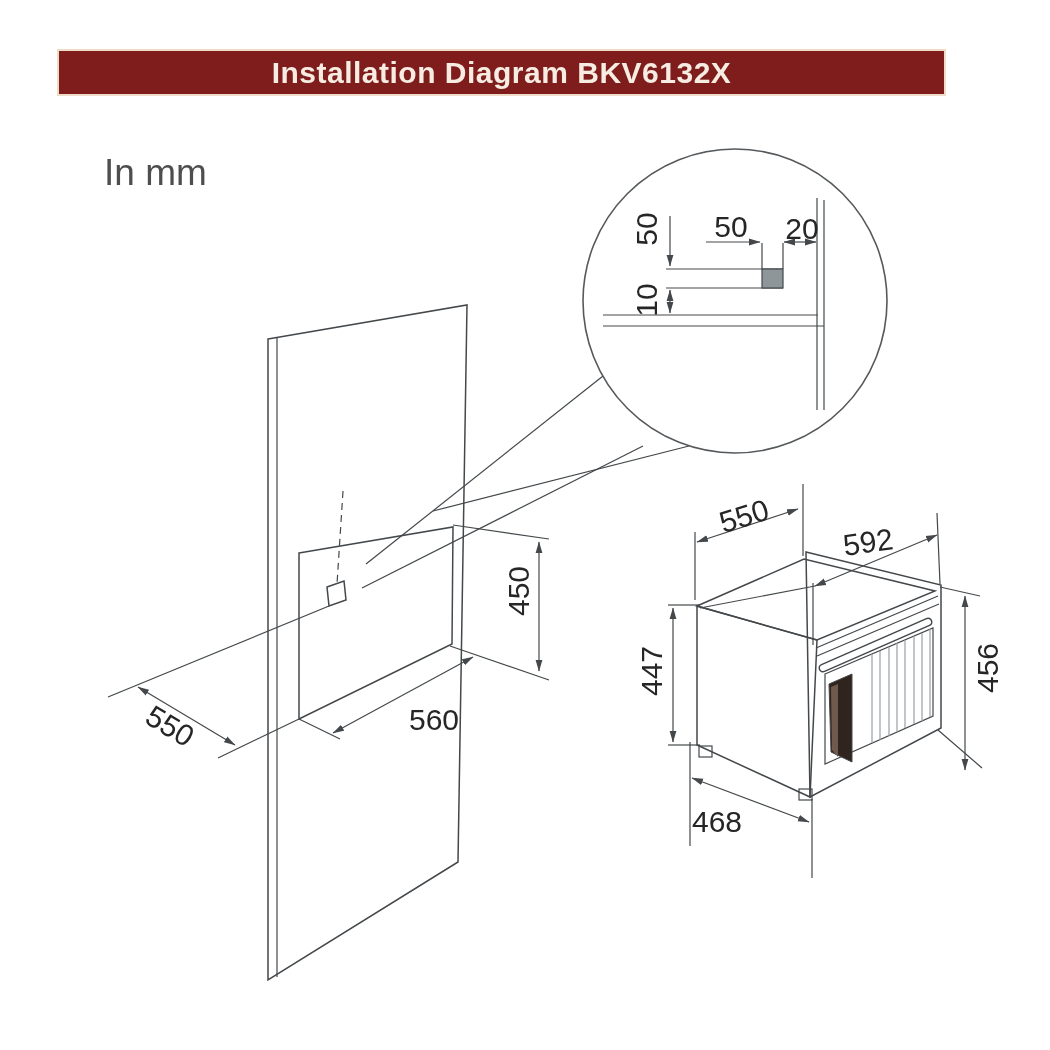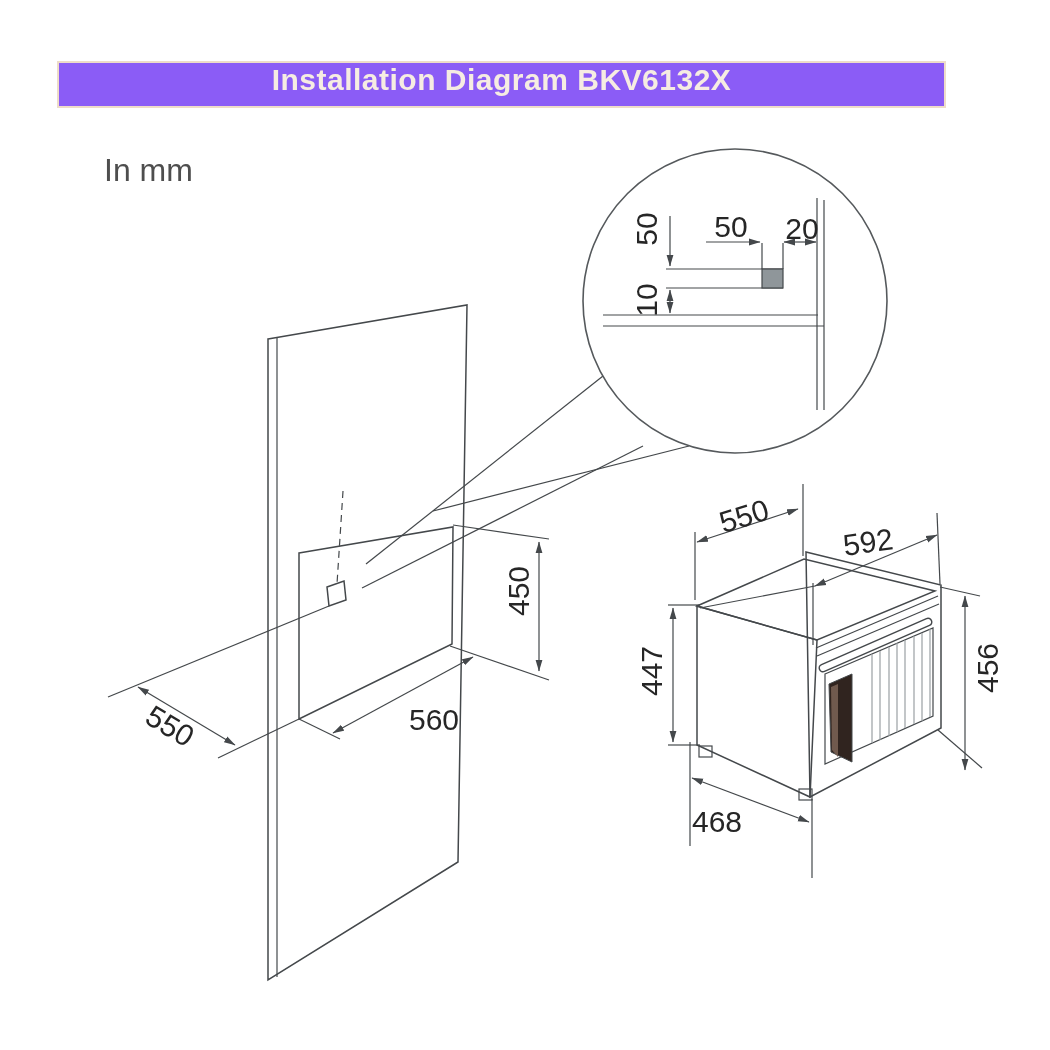--- a/index.html
+++ b/index.html
@@ -1,22 +1,22 @@
 <!DOCTYPE html>
 <html><head>
 <meta charset="utf-8">
 <style>
   html,body{margin:0;padding:0;background:#ffffff;}
   #stage{position:relative;width:1050px;height:1050px;background:#ffffff;overflow:hidden;
          font-family:"Liberation Sans", sans-serif;}
-  .title-bar{position:absolute;left:57px;top:61px;width:889px;height:47px;
-             background:#8b5cf6;border:2px solid #eedcc9;box-sizing:border-box;
-             display:flex;justify-content:center;}
+  .title-bar{position:absolute;left:57px;top:49px;width:889px;height:47px;
+             background:#7f1d1d;border:2px solid #eedcc9;box-sizing:border-box;
+             display:flex;align-items:center;justify-content:center;}
   .title-bar span{color:#f6ece2;font-size:30px;font-weight:600;letter-spacing:.5px;}
-  .units{position:absolute;left:104px;top:152px;font-size:32px;color:#4e4e4e;}
+  .units{position:absolute;left:104px;top:152px;font-size:37px;color:#4e4e4e;}
   svg{position:absolute;left:0;top:0;}
   .ln{stroke:#44484b;stroke-width:1.5;fill:none;}
   .thin{stroke:#44484b;stroke-width:1.2;fill:none;}
   .dim{stroke:#44484b;stroke-width:1.2;fill:none;}
   .dtxt{fill:#262626;font-size:30px;font-family:"Liberation Sans",sans-serif;}
   .hatch{stroke:#9aa0a3;stroke-width:1.2;}
 </style>
 </head>
 <body>
 

